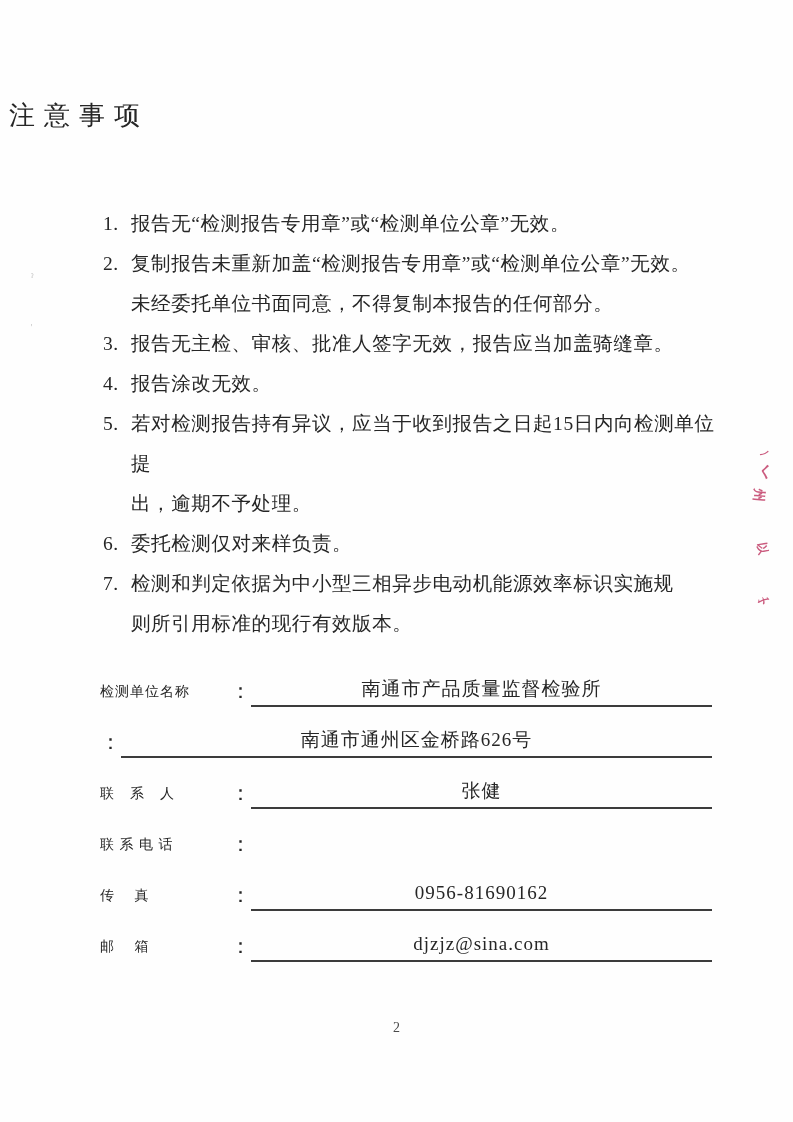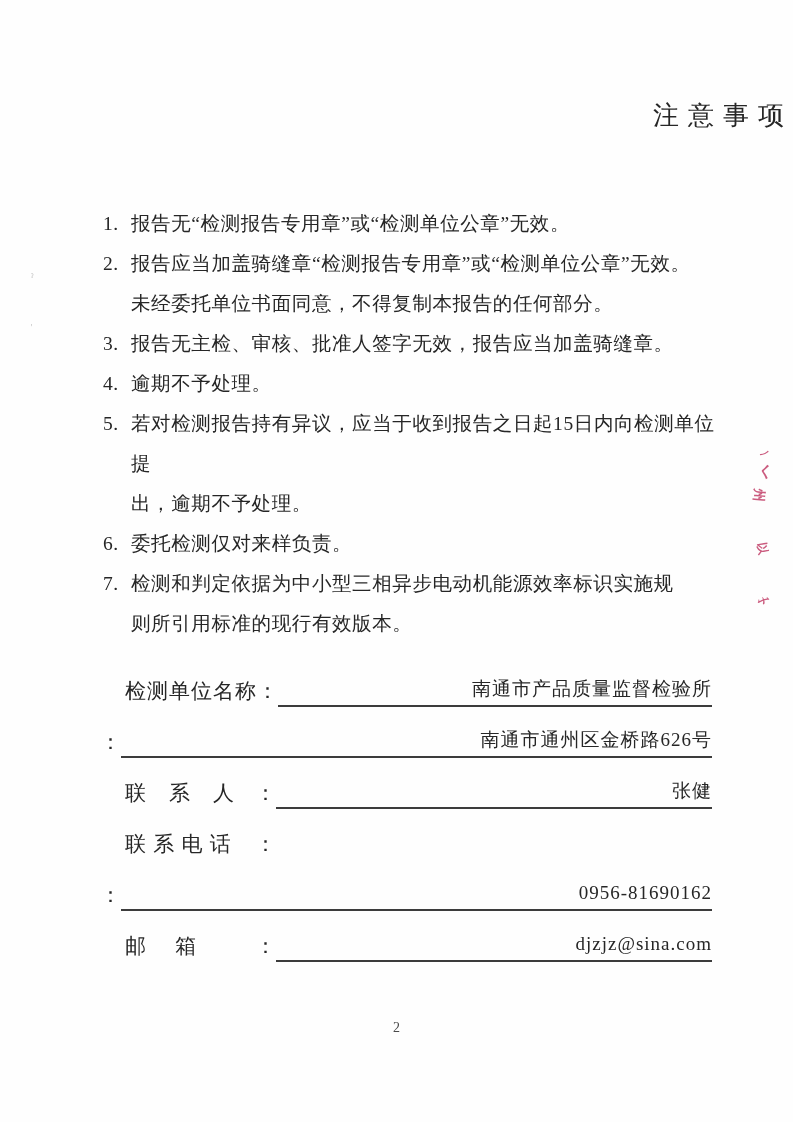--- a/index.html
+++ b/index.html
@@ -8,44 +8,44 @@
     width: 793px; height: 1122px;
     margin: 0 auto;
     background: #fefefe;
     overflow: hidden;
     font-family: "Liberation Serif", "DejaVu Serif", serif;
     color: #262626;
   }
   
   .doc-title {
     position: absolute; top: 98px; left: 0; width: 100%;
-    text-align: right;
+    text-align: left;
     font-size: 26px; letter-spacing: 9px; text-indent: 9px;
     font-weight: 500;
   }
   
   .notes {
     position: absolute; top: 204px; left: 103px; width: 614px;
     font-size: 19.5px; line-height: 40px; letter-spacing: 0.6px;
   }
   .note { display: flex; align-items: flex-start; }
   .note-num { flex: 0 0 28px; }
   .note-text { flex: 1; white-space: pre-line; font-family: Liberation Serif, serif; }
   
   .contact { position: absolute; top: 676px; left: 100px; width: 612px; }
   .crow { display: flex; align-items: flex-end; height: 31px; margin-bottom: 20px; }
   .clabel {
     flex: 0 0 130px; white-space: pre;
-    font-size: 21px; letter-spacing: 1px; line-height: 31px; margin-left: 25px;
+    font-size: 14px; letter-spacing: 1px; line-height: 31px;
   }
   .ccolon { flex: 0 0 20px; font-size: 21px; line-height: 31px; }
   .cline {
     flex: 1; height: 31px; line-height: 29px;
     border-bottom: 2px solid #3c3c3c;
-    text-align: right; font-size: 19px; letter-spacing: 1px;
+    text-align: center; font-size: 19px; letter-spacing: 1px;
   }
   
   .page-num {
     position: absolute; top: 1020px; left: 0; width: 100%;
     text-align: center; font-size: 14px; color: #4a4a4a;
   }
   
   .seal-marks span {
     position: absolute; color: #cb5c7f; font-weight: bold;
     font-family: "DejaVu Sans", sans-serif; line-height: 1;
@@ -67,30 +67,30 @@
 
   <div class="doc-title">注意事项</div>
 
   <div class="notes">
     <div class="note">
       <span class="note-num">1.</span>
       <div class="note-text">报告无“检测报告专用章”或“检测单位公章”无效。</div>
     </div>
     <div class="note">
       <span class="note-num">2.</span>
-      <div class="note-text">报告应当加盖骑缝章“检测报告专用章”或“检测单位公章”无效。
+      <div class="note-text">复制报告未重新加盖“检测报告专用章”或“检测单位公章”无效。
 未经委托单位书面同意，不得复制本报告的任何部分。</div>
     </div>
     <div class="note">
       <span class="note-num">3.</span>
       <div class="note-text">报告无主检、审核、批准人签字无效，报告应当加盖骑缝章。</div>
     </div>
     <div class="note">
       <span class="note-num">4.</span>
-      <div class="note-text">逾期不予处理。</div>
+      <div class="note-text">报告涂改无效。</div>
     </div>
     <div class="note">
       <span class="note-num">5.</span>
       <div class="note-text">若对检测报告持有异议，应当于收到报告之日起15日内向检测单位提
 出，逾期不予处理。</div>
     </div>
     <div class="note">
       <span class="note-num">6.</span>
       <div class="note-text">委托检测仅对来样负责。</div>
     </div>
@@ -114,20 +114,21 @@
     <div class="crow">
       <span class="clabel">联　系　人</span>
       <span class="ccolon">：</span>
       <div class="cline">张健</div>
     </div>
     <div class="crow">
       <span class="clabel">联 系 电 话</span>
       <span class="ccolon">：</span>
     </div>
     <div class="crow">
+      <span class="clabel">传　 真</span>
       <span class="ccolon">：</span>
       <div class="cline">0956-81690162</div>
     </div>
     <div class="crow">
       <span class="clabel">邮　 箱</span>
       <span class="ccolon">：</span>
       <div class="cline">djzjz@sina.com</div>
     </div>
   </div>
 

